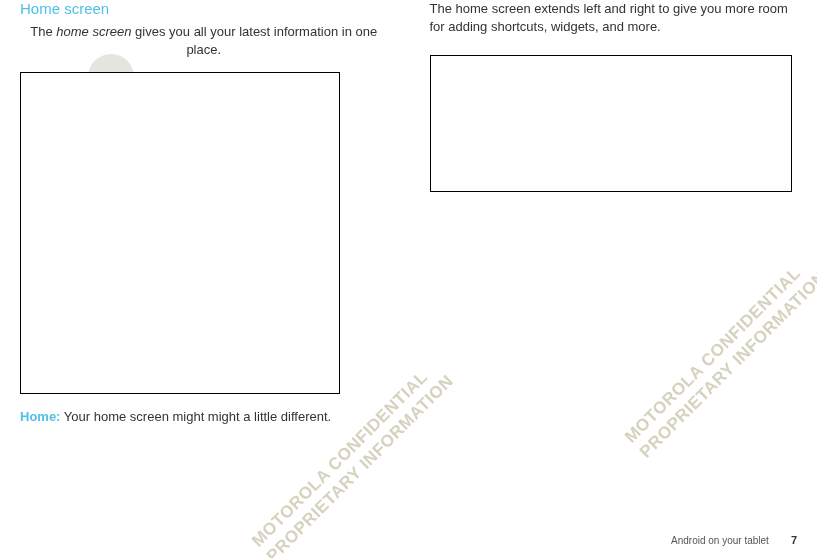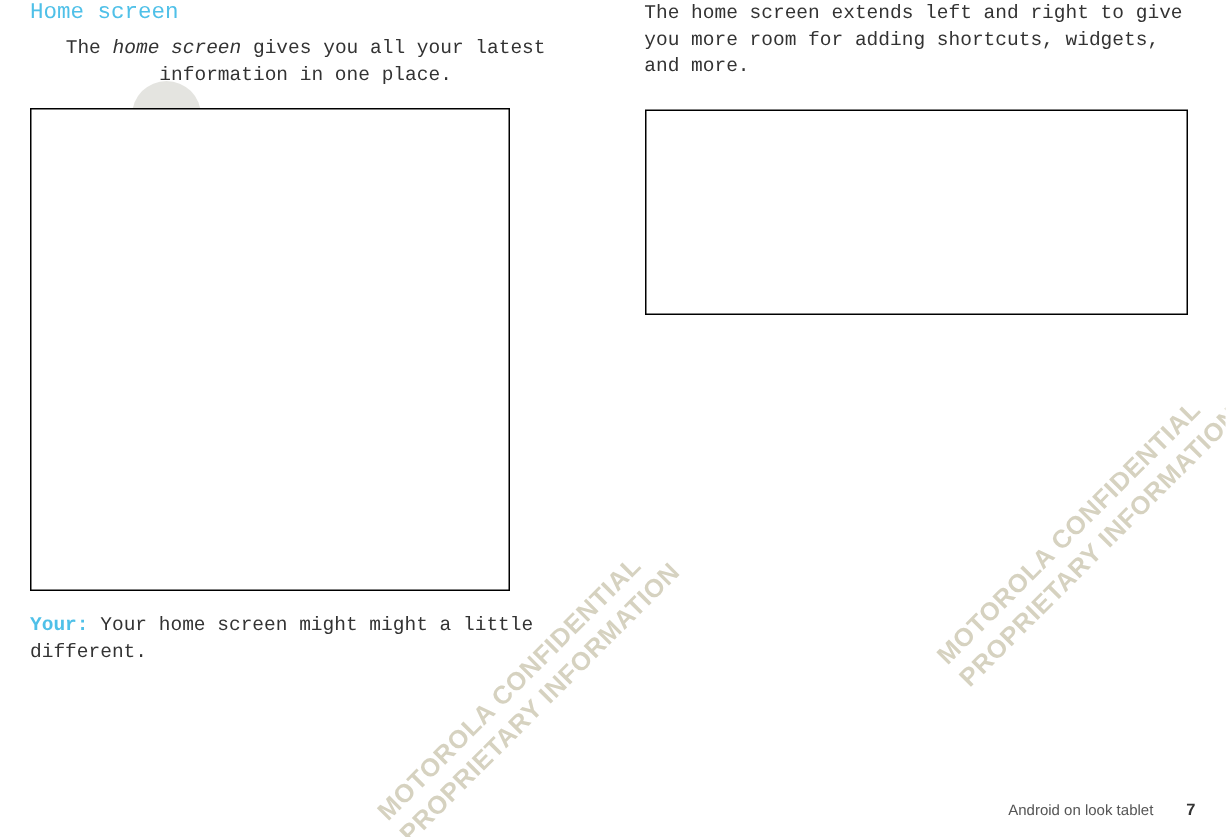--- a/index.html
+++ b/index.html
@@ -18,21 +18,20 @@
       overflow: hidden;
     }
     .page-content {
       display: flex;
       padding: 0 20px;
       gap: 42px;
     }
     .column {
       flex: 1;
       min-width: 0;
-      font-family: Liberation Mono, monospace;
     }
     .section-heading {
       color: #4fc0e8;
       font-size: 15px;
       font-weight: normal;
       margin-bottom: 6px;
     }
     .intro-text {
       line-height: 1.35;
       margin-bottom: 14px;
@@ -129,35 +128,35 @@
   <div class="column">
     <h2 class="section-heading">Home screen</h2>
     <p class="intro-text">
       <span>The </span><span class="italic">home screen</span><span> gives you all your latest information in one place.</span>
     </p>
     <div class="image-placeholder-wrapper">
       <div class="circle-bg"></div>
       <div class="image-box tall"></div>
     </div>
     <p class="note-text">
-      <span class="note-label">Your:</span><span> Your home screen might might a little different.</span>
+      <span class="note-label">Home:</span><span> Your home screen might might a little different.</span>
     </p>
   </div>
   <div class="column">
     <p class="right-intro">The home screen extends left and right to give you more room for adding shortcuts, widgets, and more.</p>
     <div class="image-box short"></div>
   </div>
 </div>
 
 <div class="watermark watermark-left">
   <span>MOTOROLA CONFIDENTIAL</span><br>
   <span>PROPRIETARY INFORMATION</span>
 </div>
 
 <div class="watermark watermark-right">
   <span>MOTOROLA CONFIDENTIAL</span><br>
   <span>PROPRIETARY INFORMATION</span>
 </div>
 
 <div class="footer">
-  <span>Android on look tablet</span>
+  <span>Android on your tablet</span>
   <span class="page-num">7</span>
 </div>
 
 </body></html>

